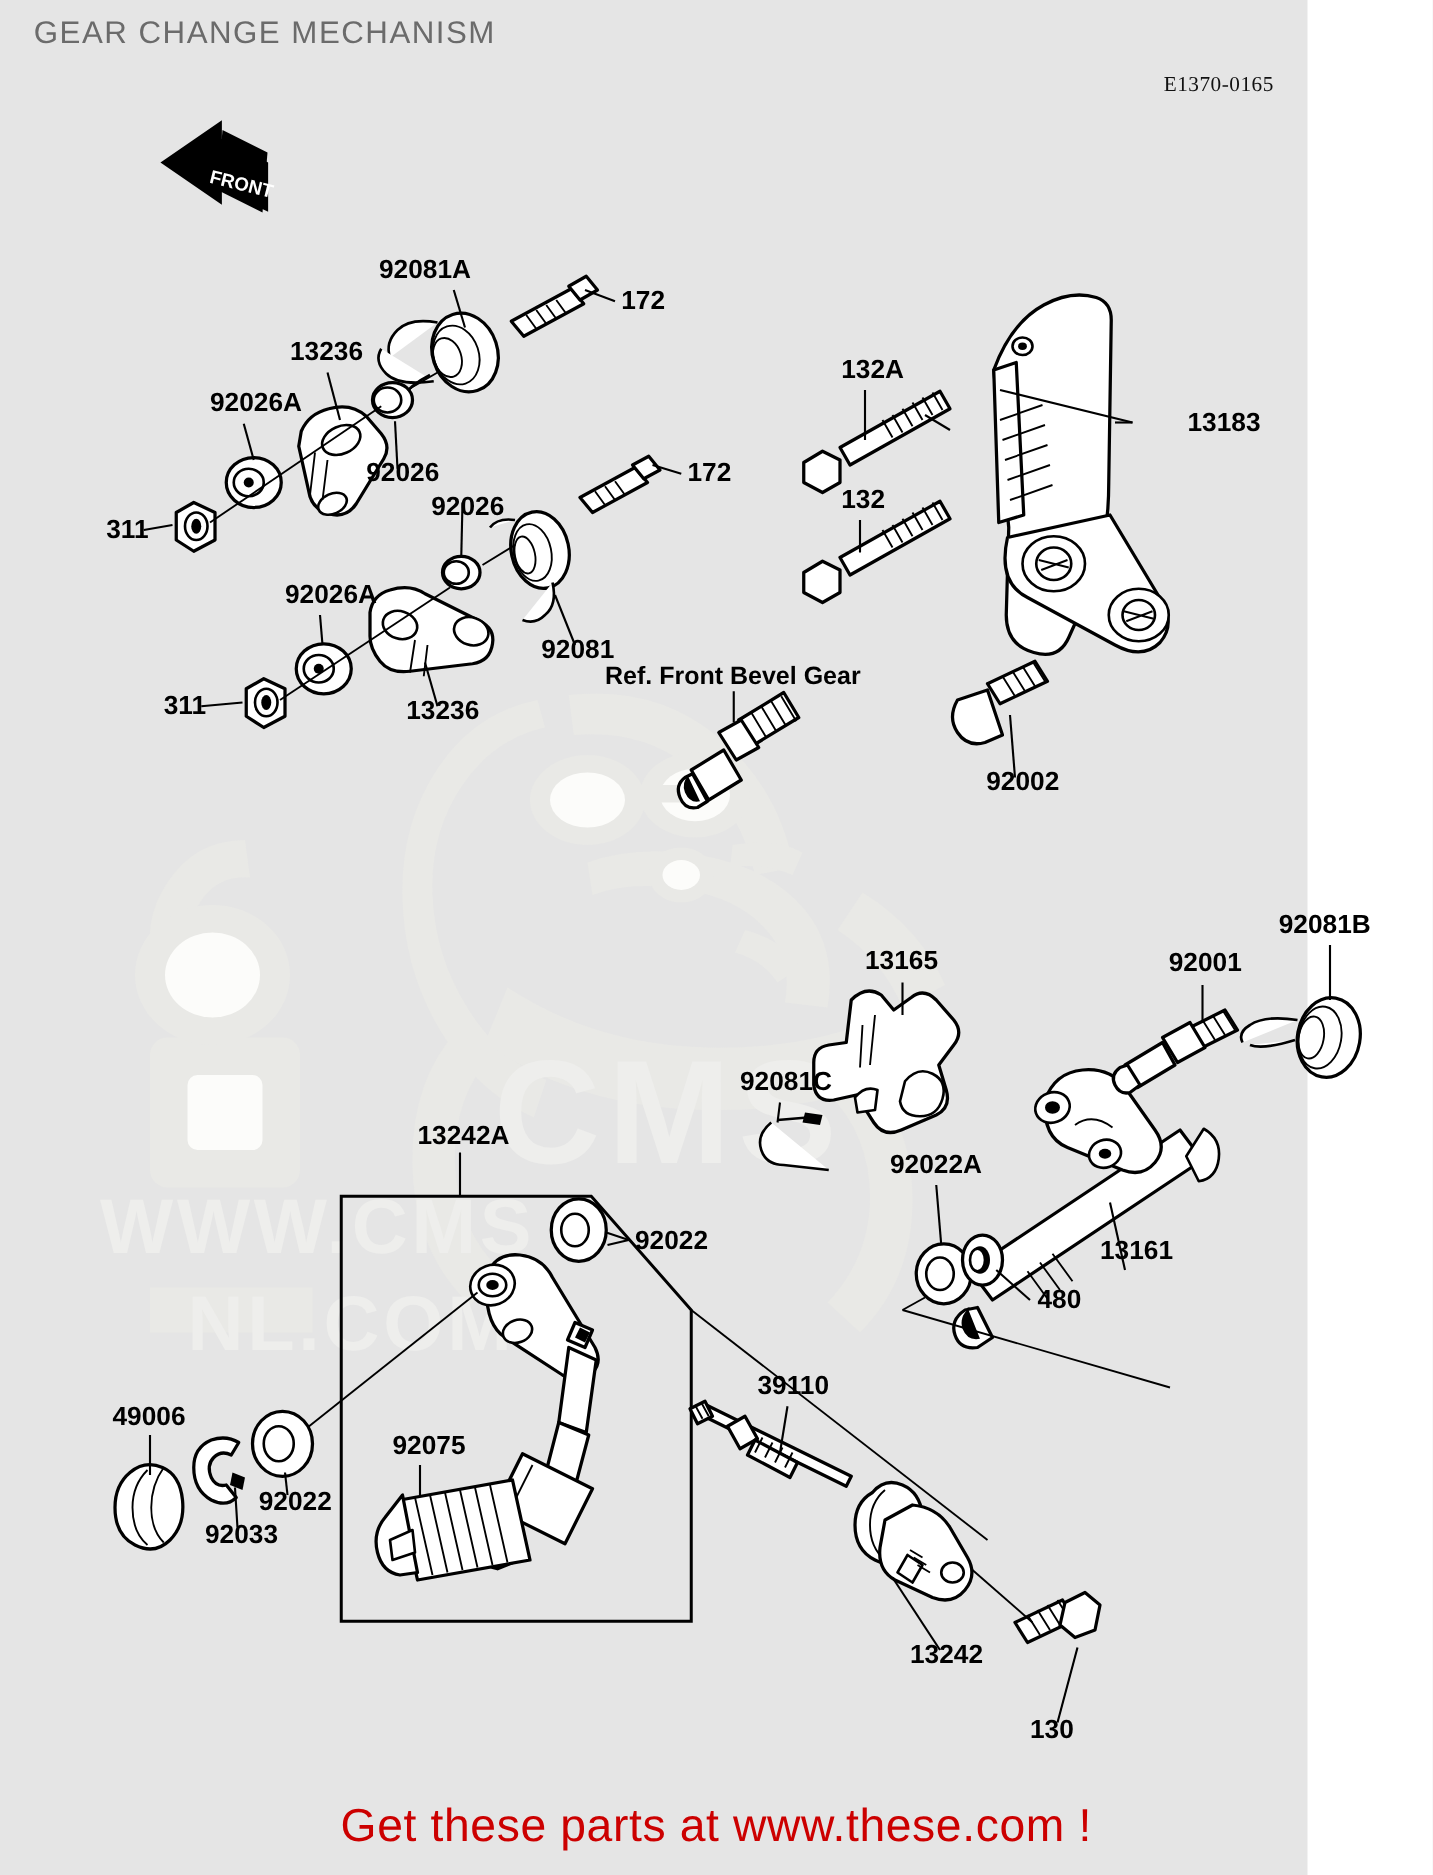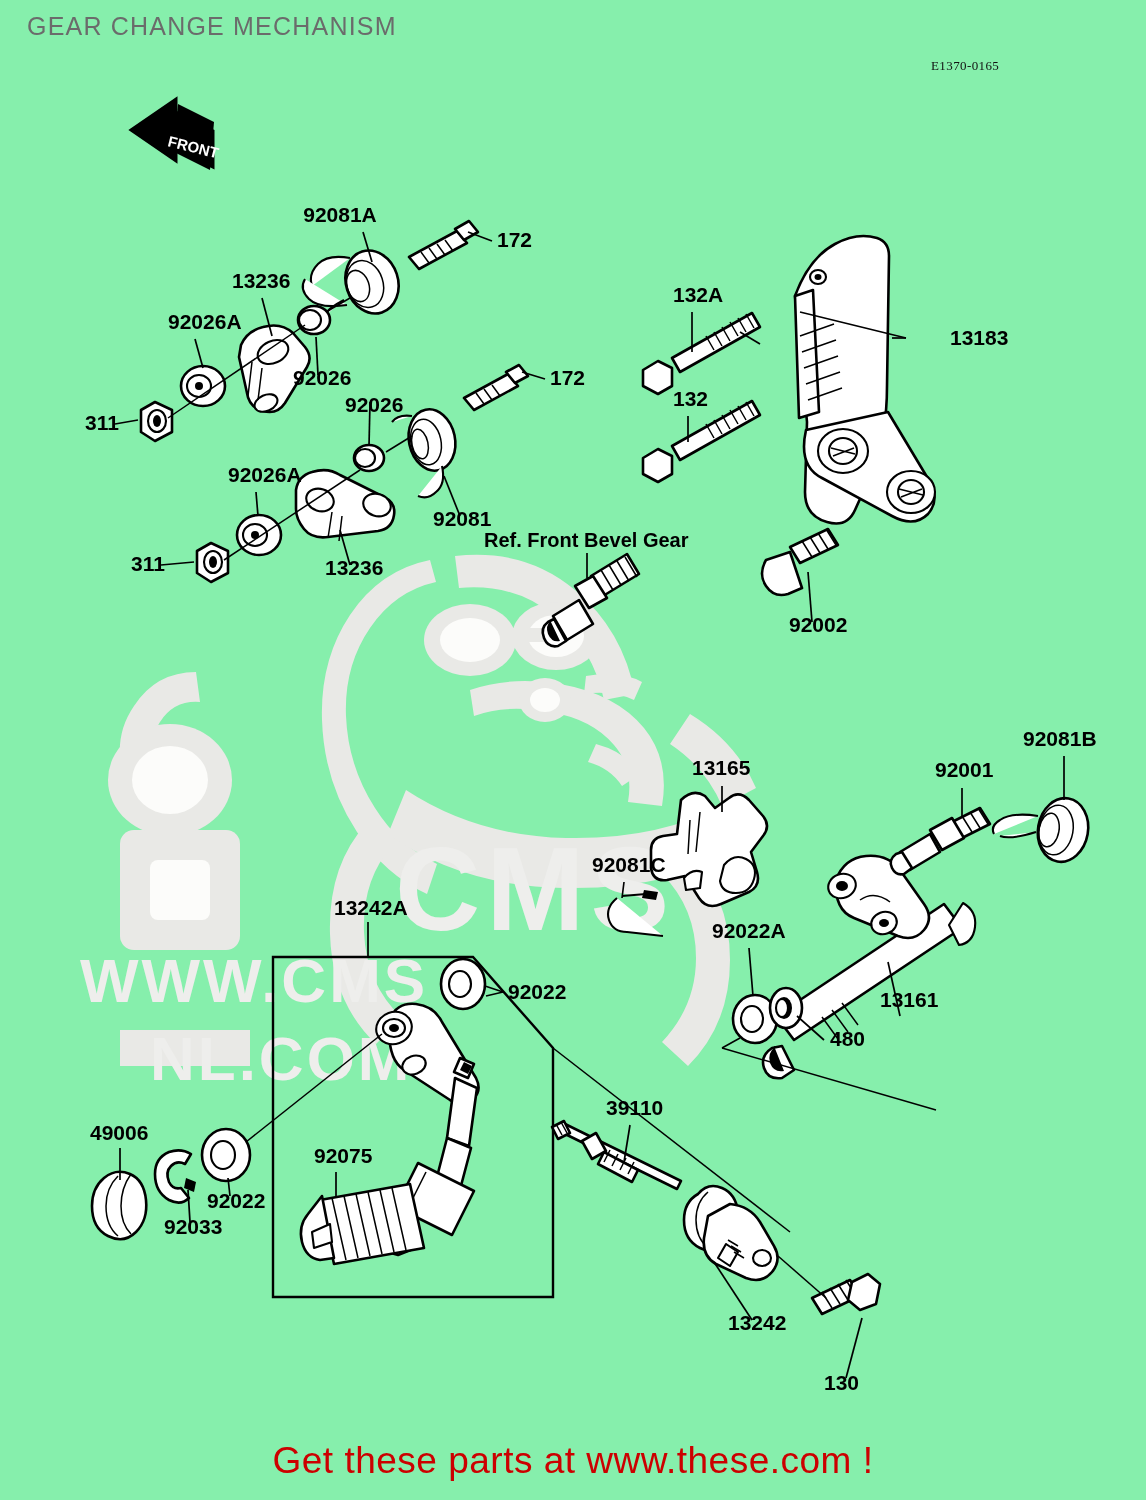--- a/index.html
+++ b/index.html
@@ -1,21 +1,21 @@
 <!DOCTYPE html>
 <html><head>
 <meta charset="utf-8">
 <style>
   html,body{margin:0;padding:0;background:#fff;}
   body{width:1146px;height:1500px;position:relative;overflow:hidden;
        font-family:"Liberation Sans",sans-serif;}
-  #page{position:relative;width:1146px;height:1500px;background:#86efac;}
+  #page{position:relative;width:1046px;height:1500px;background:#e5e5e5;}
   #page-title{position:absolute;left:27px;top:12px;font-size:25px;letter-spacing:1.2px;
        color:#6b6b6b;font-family:"Liberation Sans",sans-serif;font-weight:400;}
-  #diagram-code{position:absolute;left:931px;top:58px;font-size:13px;color:#111;
+  #diagram-code{position:absolute;left:931px;top:58px;font-size:17px;color:#111;
        font-family:"Liberation Serif",serif;letter-spacing:.4px;}
   #footer-cta{position:absolute;left:0;top:1440px;width:1146px;text-align:center;
        font-size:37px;color:#cc0000;font-family:"Liberation Sans",sans-serif;
        letter-spacing:.5px;}
   svg#art{position:absolute;left:0;top:0;width:1146px;height:1500px;}
   .pl{font-family:"Liberation Sans",sans-serif;font-weight:bold;font-size:21px;fill:#000;}
   .pl-ref{font-family:"Liberation Sans",sans-serif;font-weight:bold;font-size:20px;fill:#000;}
   .lead{stroke:#000;stroke-width:1.7;fill:none;}
   .thin{stroke:#000;stroke-width:1.5;fill:none;}
   .outl{stroke:#000;stroke-width:2.6;fill:#fff;stroke-linejoin:round;}

